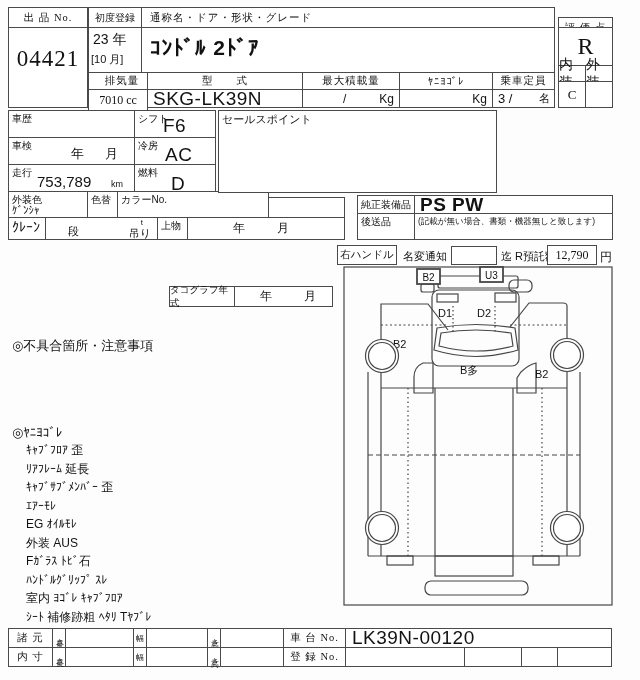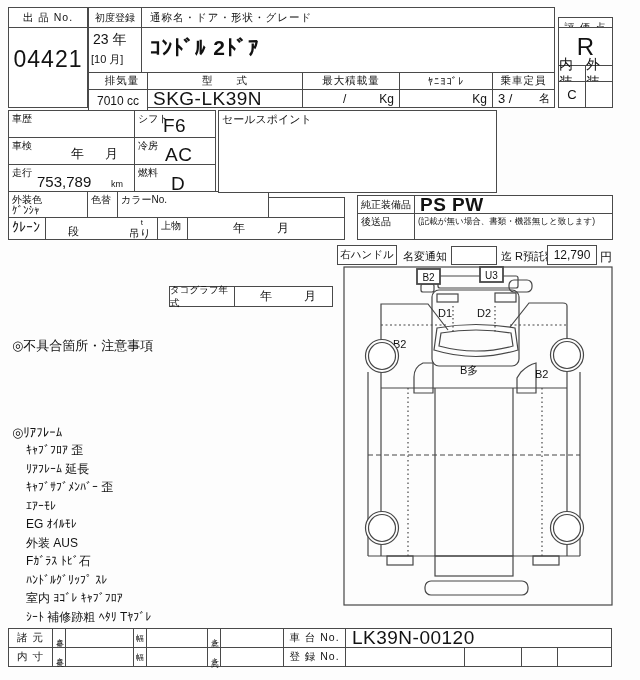--- a/index.html
+++ b/index.html
@@ -3,21 +3,21 @@
 <meta charset="utf-8">
 <style>
   html,body{margin:0;padding:0;background:#fff;}
   #sheet{
     position:relative;width:640px;height:680px;background:#fdfdfd;overflow:hidden;
     font-family:"Liberation Sans","DejaVu Sans",sans-serif;color:#121212;
     -webkit-font-smoothing:none;
   }
   .cell{position:absolute;box-sizing:border-box;border:1px solid #4a4a4a;background:#fff;}
   .nb{position:absolute;box-sizing:border-box;}
-  .c{display:flex;align-items:center;justify-content:center;}
+  .c{display:flex;align-items:center;justify-content:center;font-family:Liberation Serif, serif;}
   .lbl{font-size:10.5px;letter-spacing:1px;}
   .sl{font-size:14px;}
   .tl{position:absolute;top:1px;left:3px;font-size:10px;letter-spacing:0;}
   .big{font-size:19px;letter-spacing:.5px;}
   .vlab{writing-mode:vertical-rl;text-orientation:upright;font-size:8px;line-height:10px;letter-spacing:-1px;}
   svg text{font-family:"Liberation Sans","DejaVu Sans",sans-serif;fill:#121212;}
   .ins-item{height:18.5px;line-height:18.5px;font-size:12px;white-space:pre;}
 </style>
 </head>
 <body>
@@ -141,21 +141,21 @@
   <span class="nb" style="left:501px;top:249px;font-size:11px">迄</span>
   <span class="nb" style="left:515px;top:249px;font-size:11px">R預託額</span>
   <div class="cell c" style="left:547px;top:245px;width:50px;height:20px;font-size:12px">12,790</div>
   <span class="nb" style="left:600px;top:249px;font-size:12px">円</span>
 
   <div class="cell c" style="left:169px;top:286px;width:66px;height:21px;font-size:9.5px">タコグラフ年式</div>
   <div class="cell" style="left:234px;top:286px;width:99px;height:21px;display:flex;align-items:center;justify-content:flex-end;padding-right:6px;font-size:12px;letter-spacing:10px">年　月</div>
 
   <div class="nb" style="left:12px;top:337px;font-size:13px">◎不具合箇所・注意事項</div>
 
-  <div class="nb" style="left:12px;top:425px;font-size:13px">◎ﾘｱﾌﾚｰﾑ</div>
+  <div class="nb" style="left:12px;top:425px;font-size:13px">◎ﾔﾆﾖｺﾞﾚ</div>
   <div class="nb" style="left:26px;top:441px;width:300px">
     <div class="ins-item">ｷｬﾌﾞﾌﾛｱ 歪</div>
     <div class="ins-item">ﾘｱﾌﾚｰﾑ 延長</div>
     <div class="ins-item">ｷｬﾌﾞｻﾌﾞﾒﾝﾊﾞｰ 歪</div>
     <div class="ins-item">ｴｱｰﾓﾚ</div>
     <div class="ins-item">EG ｵｲﾙﾓﾚ</div>
     <div class="ins-item">外装 AUS</div>
     <div class="ins-item">Fｶﾞﾗｽ ﾄﾋﾞ石</div>
     <div class="ins-item">ﾊﾝﾄﾞﾙｸﾞﾘｯﾌﾟ ｽﾚ</div>
     <div class="ins-item">室内 ﾖｺﾞﾚ ｷｬﾌﾞﾌﾛｱ</div>

